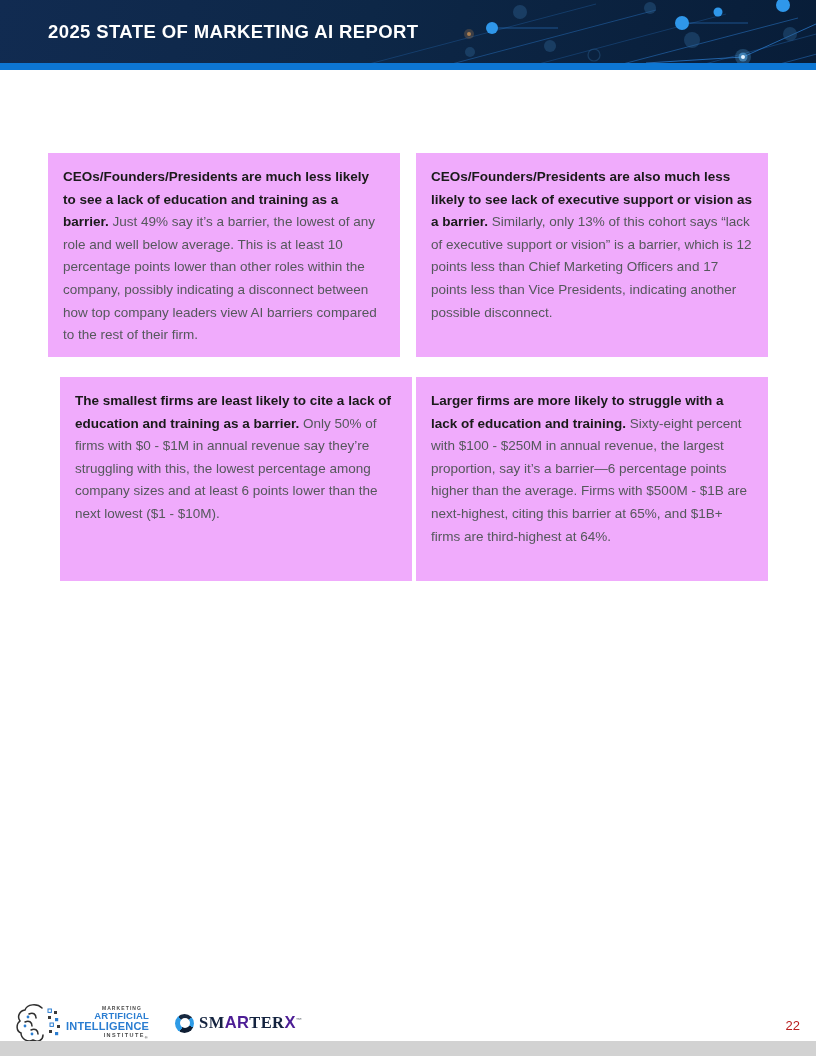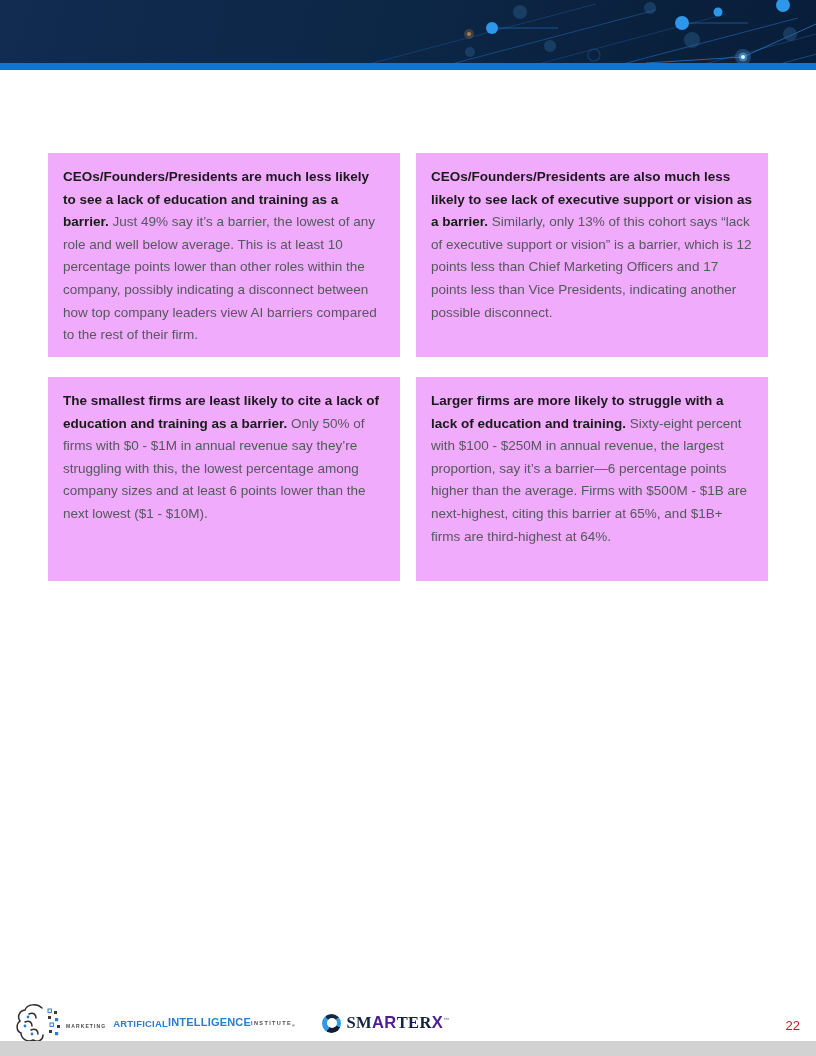--- a/index.html
+++ b/index.html
@@ -30,30 +30,30 @@
   .card{
     position:absolute;width:352px;height:204px;box-sizing:border-box;
     background:#f0abfc;padding:13px 15px;
     font-size:13.5px;line-height:22.6px;
   }
   .card p{margin:0;}
   .card .lead{font-weight:700;color:#1a1a1a;}
   .card .rest{font-weight:400;color:#55585c;}
   .card-1{left:48px;top:153px;}
   .card-2{left:416px;top:153px;}
-  .card-3{left:48px;top:377px;}
+  .card-3{left:60px;top:377px;}
   .card-4{left:416px;top:377px;}
 
   
   .footer-logos{
     position:absolute;left:14px;top:1001px;height:44px;
     display:flex;align-items:center;gap:26px;
   }
   .maii-logo{display:flex;align-items:center;gap:2px;}
-  .maii-text{display:flex;flex-direction:row;align-items:flex-end;line-height:1.04;}
+  .maii-text{display:flex;flex-direction:column;align-items:flex-end;line-height:1.04;}
   .maii-l1{font-size:5px;font-weight:700;color:#4a4a4a;letter-spacing:1.1px;padding-right:7px;}
   .maii-l2{font-size:9.5px;font-weight:700;color:#2a7dd1;letter-spacing:.2px;}
   .maii-l3{font-size:11px;font-weight:700;color:#2a7dd1;letter-spacing:.2px;}
   .maii-l4{font-size:5.5px;font-weight:700;color:#4a4a4a;letter-spacing:1.4px;}
   .maii-reg{font-size:4px;color:#4a4a4a;vertical-align:sub;}
 
   .smarterx-logo{display:flex;align-items:center;gap:5px;}
   .sx-icon{
     width:19px;height:19px;border-radius:50%;position:relative;
     background:conic-gradient(from 210deg,#2e9be6 0 110deg,#16283f 110deg 200deg,#2e9be6 200deg 265deg,#0f1e33 265deg 360deg);
@@ -108,20 +108,21 @@
         <circle cx="372" cy="12" r="4.5"></circle>
       </g>
       <g>
         <circle cx="123" cy="34" r="5" fill="#c98a4e" opacity="0.25"></circle>
         <circle cx="123" cy="34" r="2" fill="#d99a55" opacity="0.7"></circle>
         <circle cx="397" cy="57" r="8" fill="#5db4f0" opacity="0.25"></circle>
         <circle cx="397" cy="57" r="4.5" fill="#5db4f0" opacity="0.5"></circle>
         <circle cx="397" cy="57" r="2" fill="#e6f4ff"></circle>
       </g>
     </svg>
+    <h1 class="page-title">2025 STATE OF MARKETING AI REPORT</h1>
   </div>
   <div class="accent-bar"></div>
 
   <main>
     <section class="card card-1">
       <p><span class="lead">CEOs/Founders/Presidents are much less likely to see a lack of education and training as a barrier.</span> <span class="rest">Just 49% say it’s a barrier, the lowest of any role and well below average. This is at least 10 percentage points lower than other roles within the company, possibly indicating a disconnect between how top company leaders view AI barriers compared to the rest of their firm.</span></p>
     </section>
     <section class="card card-2">
       <p><span class="lead">CEOs/Founders/Presidents are also much less likely to see lack of executive support or vision as a barrier.</span> <span class="rest">Similarly, only 13% of this cohort says “lack of executive support or vision” is a barrier, which is 12 points less than Chief Marketing Officers and 17 points less than Vice Presidents, indicating another possible disconnect.</span></p>
     </section>

